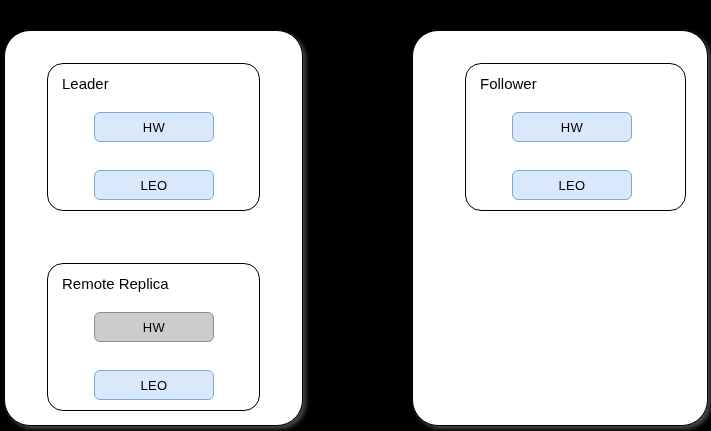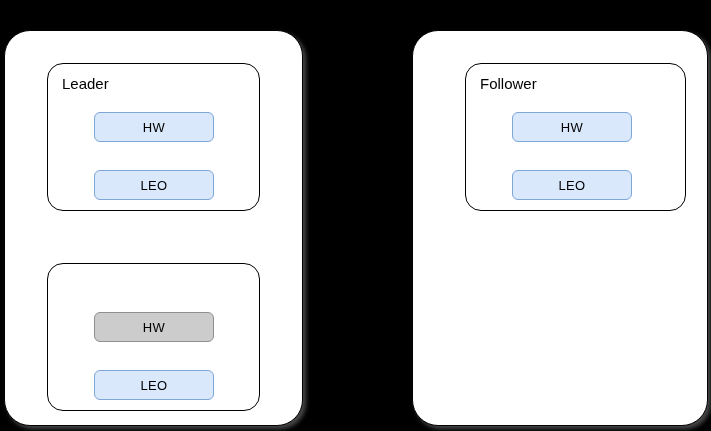--- a/index.html
+++ b/index.html
@@ -108,20 +108,21 @@
 
   <div class="panel" id="panel-left">
 
     <div class="group-box" id="group-leader">
       <div class="group-title">Leader</div>
       <div class="chip blue row-hw">HW</div>
       <div class="chip blue row-leo">LEO</div>
     </div>
 
     <div class="group-box" id="group-remote-replica">
+      <div class="group-title">Remote Replica</div>
       <div class="chip gray row-hw">HW</div>
       <div class="chip blue row-leo">LEO</div>
     </div>
 
   </div>
 
   <div class="panel" id="panel-right">
 
     <div class="group-box" id="group-follower">
       <div class="group-title">Follower</div>

